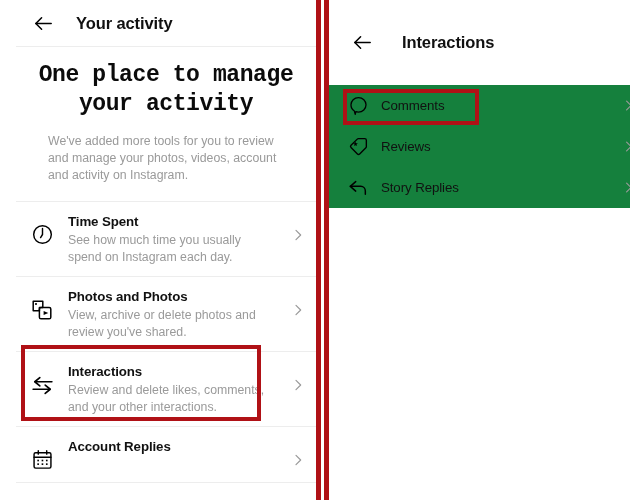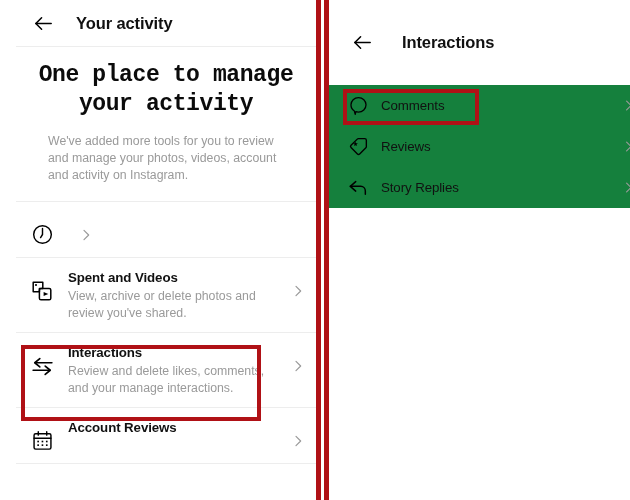--- a/index.html
+++ b/index.html
@@ -250,59 +250,63 @@
 
     <div class="rowlist">
 
       <div class="row">
         <div class="ricon">
           <svg width="23" height="23" viewBox="0 0 24 24" fill="none" stroke="#000" stroke-width="1.5" stroke-linecap="round" stroke-linejoin="round">
             <circle cx="12" cy="12" r="9.2"></circle>
             <polyline points="12,5.8 12,12 10,15.2"></polyline>
           </svg>
         </div>
+        <div class="rbody">
+          <div class="rtitle">Time Spent</div>
+          <div class="rsub">See how much time you usually spend on Instagram each day.</div>
+        </div>
         <div class="rchev">
           <svg width="16" height="16" viewBox="0 0 24 24" fill="none" stroke="#9a9a9a" stroke-width="1.8" stroke-linecap="round" stroke-linejoin="round">
             <polyline points="9,5 16,12 9,19"></polyline>
           </svg>
         </div>
       </div>
 
       <div class="row">
         <div class="ricon">
           <svg width="24" height="24" viewBox="0 0 24 24" fill="none" stroke="#000" stroke-width="1.5" stroke-linecap="round" stroke-linejoin="round">
             <path d="M3.2 3.2 h9.6 v6.2 h-3.4 v3.4 h-6.2 z"></path>
             <circle cx="6" cy="6" r="1.05" fill="#000" stroke="none"></circle>
             <rect x="9.4" y="9.4" width="11.4" height="11.4" rx="1.6"></rect>
             <polygon points="13.6,13.1 18.3,15.1 13.6,17.1" fill="#000" stroke="none"></polygon>
           </svg>
         </div>
         <div class="rbody">
-          <div class="rtitle">Spent and Videos</div>
+          <div class="rtitle">Photos and Photos</div>
           <div class="rsub">View, archive or delete photos and review you've shared.</div>
         </div>
         <div class="rchev">
           <svg width="16" height="16" viewBox="0 0 24 24" fill="none" stroke="#9a9a9a" stroke-width="1.8" stroke-linecap="round" stroke-linejoin="round">
             <polyline points="9,5 16,12 9,19"></polyline>
           </svg>
         </div>
       </div>
 
       <div class="row">
         <div class="ricon">
           <svg width="25" height="25" viewBox="0 0 24 24" fill="none" stroke="#000" stroke-width="1.6" stroke-linecap="round" stroke-linejoin="round">
             <line x1="21" y1="8.4" x2="5" y2="8.4"></line>
             <polyline points="9.4,4.4 4.6,8.4 9.4,12.4"></polyline>
             <line x1="3" y1="15.6" x2="19" y2="15.6"></line>
             <polyline points="14.6,11.6 19.4,15.6 14.6,19.6"></polyline>
           </svg>
         </div>
         <div class="rbody">
           <div class="rtitle">Interactions</div>
-          <div class="rsub">Review and delete likes, comments, and your manage interactions.</div>
+          <div class="rsub">Review and delete likes, comments, and your other interactions.</div>
         </div>
         <div class="rchev">
           <svg width="16" height="16" viewBox="0 0 24 24" fill="none" stroke="#9a9a9a" stroke-width="1.8" stroke-linecap="round" stroke-linejoin="round">
             <polyline points="9,5 16,12 9,19"></polyline>
           </svg>
         </div>
       </div>
 
       <div class="row">
         <div class="ricon">
@@ -313,21 +317,21 @@
             <line x1="16.4" y1="2.8" x2="16.4" y2="6.4"></line>
             <rect x="6.6" y="12.2" width="1.7" height="1.7" fill="#000" stroke="none"></rect>
             <rect x="11.1" y="12.2" width="1.7" height="1.7" fill="#000" stroke="none"></rect>
             <rect x="15.6" y="12.2" width="1.7" height="1.7" fill="#000" stroke="none"></rect>
             <rect x="6.6" y="16" width="1.7" height="1.7" fill="#000" stroke="none"></rect>
             <rect x="11.1" y="16" width="1.7" height="1.7" fill="#000" stroke="none"></rect>
             <rect x="15.6" y="16" width="1.7" height="1.7" fill="#000" stroke="none"></rect>
           </svg>
         </div>
         <div class="rbody">
-          <div class="rtitle">Account Reviews</div>
+          <div class="rtitle">Account Replies</div>
         </div>
         <div class="rchev">
           <svg width="16" height="16" viewBox="0 0 24 24" fill="none" stroke="#9a9a9a" stroke-width="1.8" stroke-linecap="round" stroke-linejoin="round">
             <polyline points="9,5 16,12 9,19"></polyline>
           </svg>
         </div>
       </div>
 
     </div>
 

